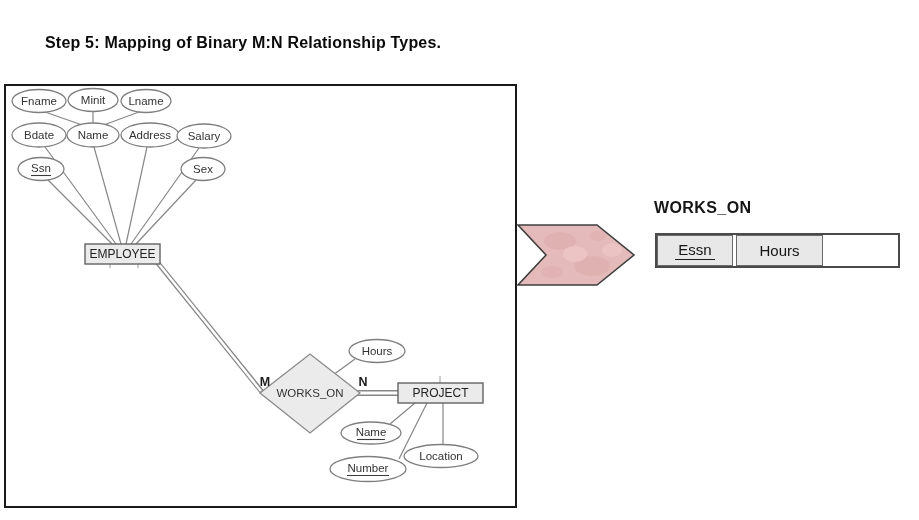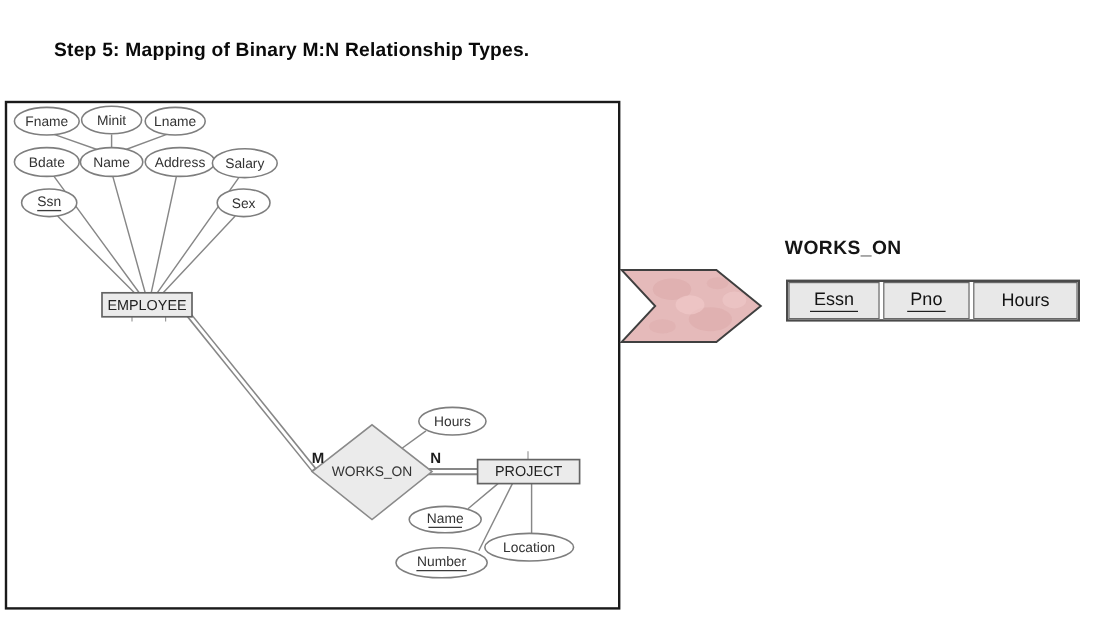--- a/index.html
+++ b/index.html
@@ -152,19 +152,16 @@
     </g>
   </g>
 </svg>
 
 <div class="relation-title">WORKS_ON</div>
 
 <div class="relation-table">
   <div class="relation-cell cell-essn">
     <span class="key-underline">Essn</span>
   </div>
-  <div class="relation-cell cell-pno">
-    <span class="key-underline">Pno</span>
-  </div>
   <div class="relation-cell cell-hours">
     <span>Hours</span>
   </div>
 </div>
 
 </body></html>

